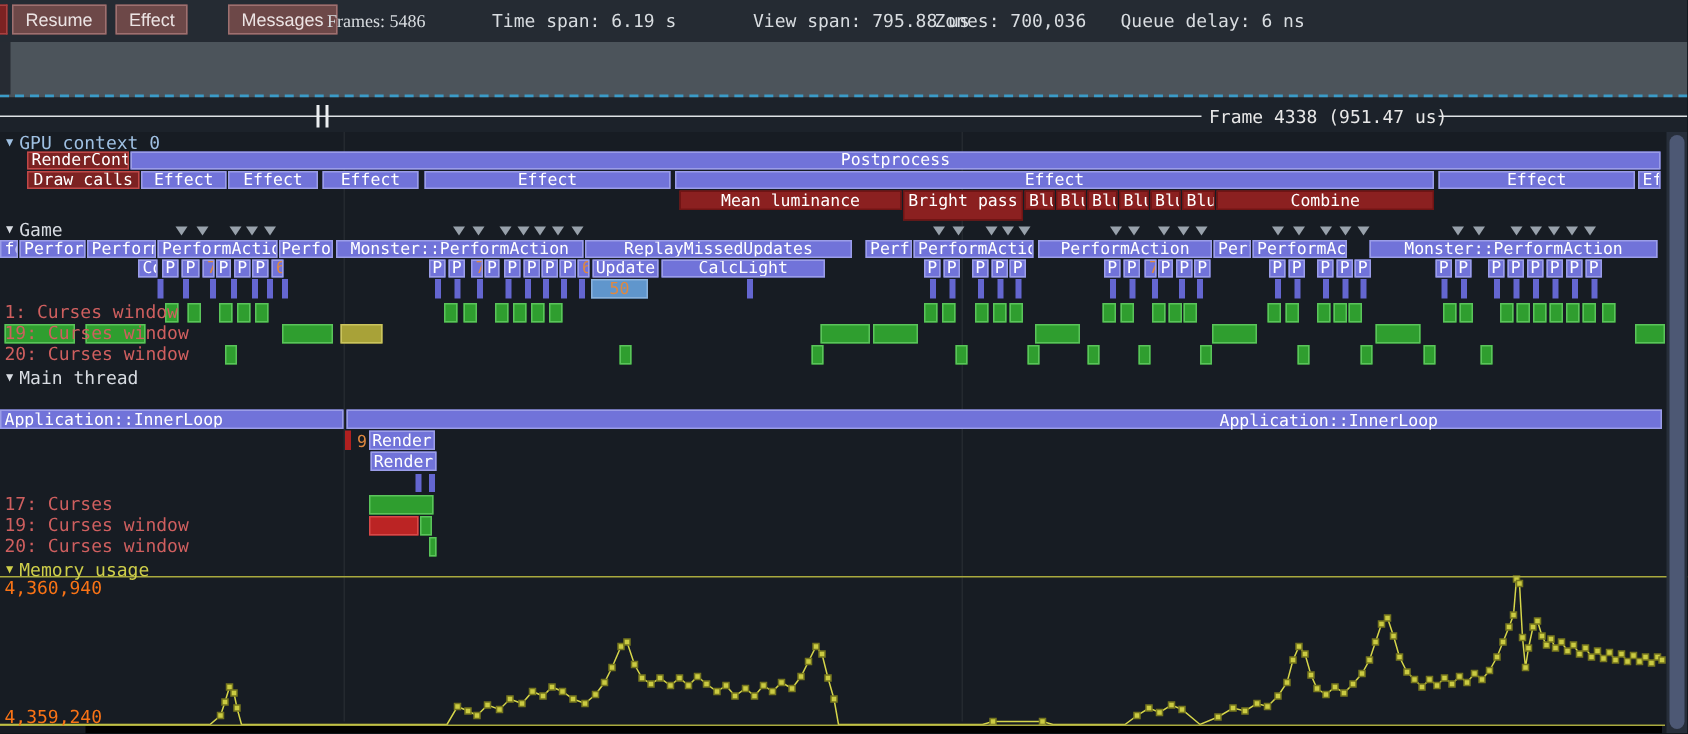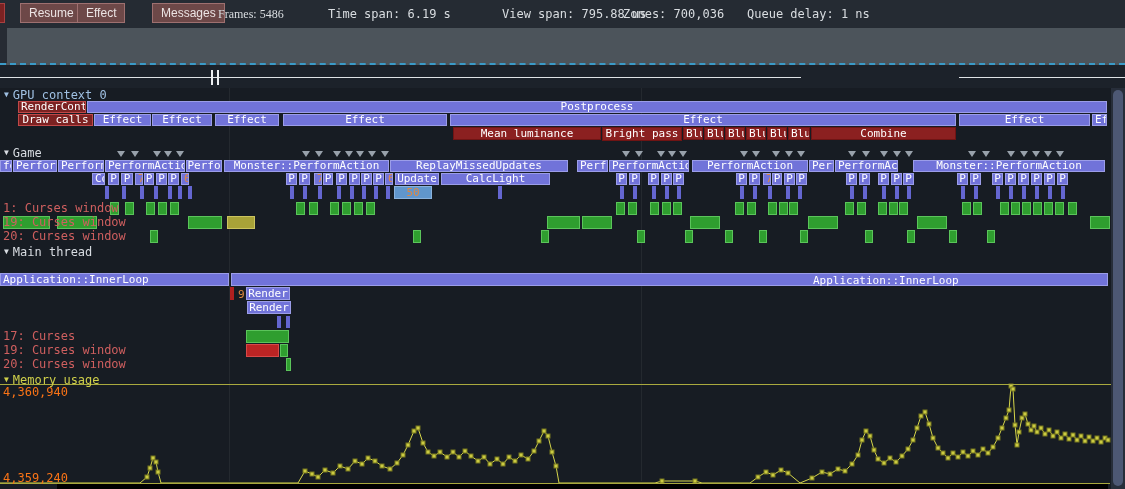--- a/index.html
+++ b/index.html
@@ -55,37 +55,38 @@
   .memval{color:#f97316;}
   .tri-icon{font-size:8px;margin-right:4px;vertical-align:2px;color:inherit;}
 </style>
 </head>
 <body>
 
 <div id="app">
 
   <div class="toolbar">
     <div class="btn-sliver"></div>
-    <button class="btn" style="left:20px;">Resume</button>
+    <button class="btn" style="left:8px;">Resume</button>
     <button class="btn" style="left:77px;">Effect</button>
     <button class="btn" style="left:152px;">Messages</button>
     <span class="stat" style="left:218px;font-family:Liberation Serif, serif;">Frames: 5486</span>
     <span class="stat" style="left:328px;">Time span: 6.19 s</span>
     <span class="stat" style="left:502px;">View span: 795.88 us</span>
     <span class="stat" style="left:623px;">Zones: 700,036</span>
-    <span class="stat" style="left:747px;">Queue delay: 1 ns</span>
+    <span class="stat" style="left:747px;">Queue delay: 6 ns</span>
   </div>
 
   <div class="framestrip">
     <div class="edge"></div>
   </div>
 
   <div class="ruler">
     <div class="rline" style="left:0;width:801px;"></div>
     <div class="rline" style="left:959px;width:166px;"></div>
+    <div class="rlabel">Frame 4338 (951.47 us)</div>
     <div class="pausebar" style="left:211px;"></div>
     <div class="pausebar" style="left:217px;"></div>
   </div>
 
   <div class="vline" style="left:229px;"></div>
   <div class="vline" style="left:641px;"></div>
 
   <div class="hline" style="left:0;top:384px;width:1125px;"></div>
   <div class="hline" style="left:0;top:483px;width:1110px;"></div>
   <div class="blackbar"></div>
@@ -102,21 +103,21 @@
       <div class="seg p" style="left: 94px; width: 57px; height: 12px; line-height: 10px;">Effect</div>
       <div class="seg p" style="left: 152px; width: 60px; height: 12px; line-height: 10px;">Effect</div>
       <div class="seg p" style="left: 215px; width: 64px; height: 12px; line-height: 10px;">Effect</div>
       <div class="seg p" style="left: 283px; width: 164px; height: 12px; line-height: 10px;">Effect</div>
       <div class="seg p" style="left: 450px; width: 506px; height: 12px; line-height: 10px;">Effect</div>
       <div class="seg p" style="left: 959px; width: 131px; height: 12px; line-height: 10px;">Effect</div>
       <div class="seg p clip" style="left: 1092px; width: 15px; height: 12px; line-height: 10px;">Ef</div>
     </div>
     <div class="trow" style="top: 127px; height: 13px;">
       <div class="seg r" style="left: 453px; width: 148px; height: 13px; line-height: 11px;">Mean luminance</div>
-      <div class="seg r" style="left: 602px; width: 80px; height: 14px; line-height: 11px;">Bright pass</div>
+      <div class="seg r" style="left: 602px; width: 80px; height: 20px; line-height: 11px;">Bright pass</div>
       <div class="seg r clip" style="left: 683px; width: 20px; height: 13px; line-height: 11px;">Blur</div>
       <div class="seg r clip" style="left: 704px; width: 20px; height: 13px; line-height: 11px;">Blur</div>
       <div class="seg r clip" style="left: 725px; width: 20px; height: 13px; line-height: 11px;">Blur</div>
       <div class="seg r clip" style="left: 746px; width: 20px; height: 13px; line-height: 11px;">Blur</div>
       <div class="seg r clip" style="left: 767px; width: 20px; height: 13px; line-height: 11px;">Blu</div>
       <div class="seg r clip" style="left: 788px; width: 22px; height: 13px; line-height: 11px;">Blur</div>
       <div class="seg r" style="left: 811px; width: 145px; height: 13px; line-height: 11px;">Combine</div>
     </div>
     <div class="trow" style="top: 151px; height: 7px;">
       <div class="seg tri" style="left: 117px;"></div>

